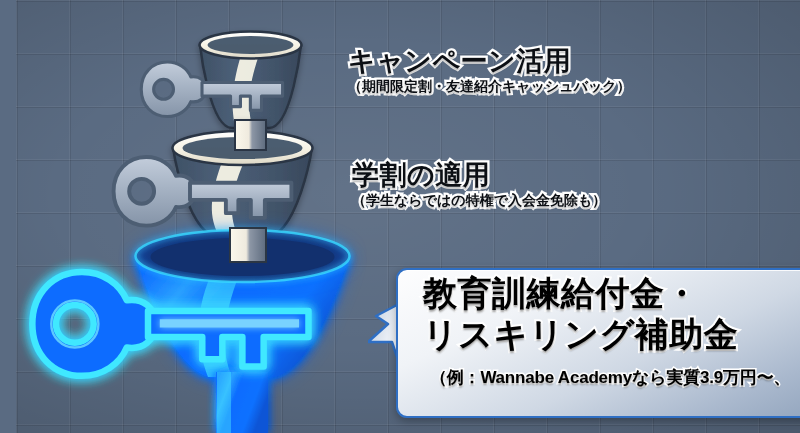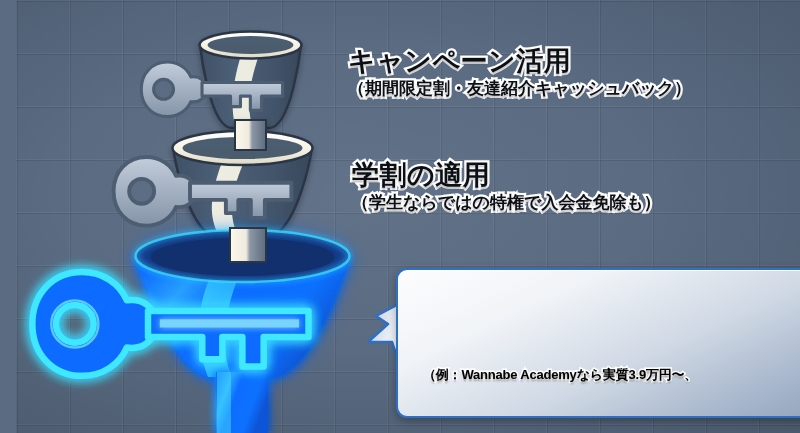--- a/index.html
+++ b/index.html
@@ -54,21 +54,21 @@
     font-weight: bold;
     line-height: 1.12;
     white-space: nowrap;
     -webkit-text-stroke: 4.5px #ffffff;
     paint-order: stroke fill;
     text-shadow:
       0 0 3px #ffffff,
       0 2px 2px rgba(0,0,0,0.35);
   }
   .lbl-main { font-size: 27px; letter-spacing: 0.5px; }
-  .lbl-sub  { font-size: 17px; letter-spacing: 0px; }
+  .lbl-sub  { font-size: 14px; letter-spacing: 0px; }
 
   #label1 { left: 332px; top: 46px; }
   #label1 .lbl-sub { margin-top: 3px; }
   #label2 { left: 336px; top: 160px; }
   #label2 .lbl-sub { margin-top: 3px; font-family: Liberation Serif, serif; }
 
   
   #callout {
     position: absolute;
     left: 352px;
@@ -106,23 +106,23 @@
     text-shadow: 0 2px 2px rgba(0,0,0,0.38);
   }
   #co-title {
     left: 55px;
     top: 5px;
     font-size: 34px;
     line-height: 1.22;
     letter-spacing: 0.5px;
   }
   #co-note {
-    left: 55px;
+    left: 62px;
     top: 99px;
-    font-size: 13px;
+    font-size: 17px;
     line-height: 1.28;
     -webkit-text-stroke: 3px #ffffff;
     letter-spacing: -0.2px;
   }
 </style>
 </head>
 <body>
 
 <div id="stage">
 
@@ -291,18 +291,22 @@
           <stop offset="0%" stop-color="#b9c6d8"></stop>
           <stop offset="60%" stop-color="#e9eef5"></stop>
           <stop offset="100%" stop-color="#fbfcfe"></stop>
         </linearGradient>
       </defs>
       <path d="M46,4 L8,24 L20,32 L0,50 L24,50 L30,68 L46,68 Z" fill="url(#tailG)" stroke="#2f6fc4" stroke-width="2.5" stroke-linejoin="round"></path>
       <rect x="40" y="2" width="8" height="68" fill="#f0f3f7" stroke="none"></rect>
     </svg>
     <div id="callout-body"></div>
 
+    <div class="co-text" id="co-title">
+      <div>教育訓練給付金・</div>
+      <div>リスキリング補助金</div>
+    </div>
     <div class="co-text" id="co-note">
       <div>（例：Wannabe Academyなら実質3.9万円〜、</div>
     </div>
   </div>
 
 </div>
 
 </body></html>

